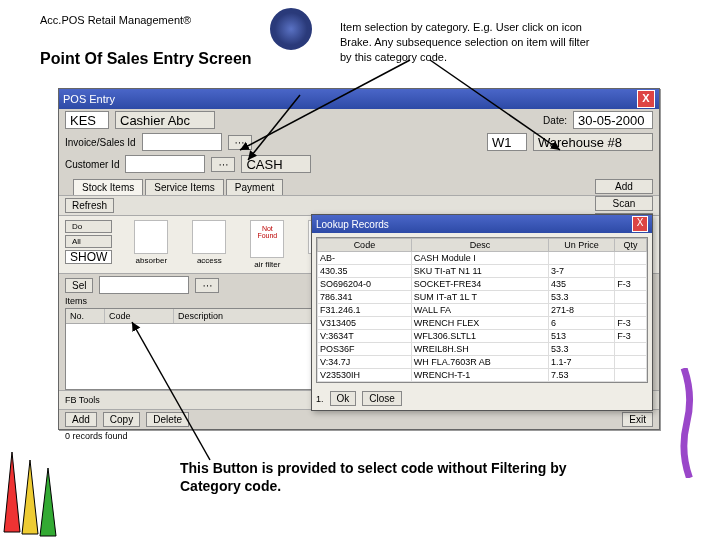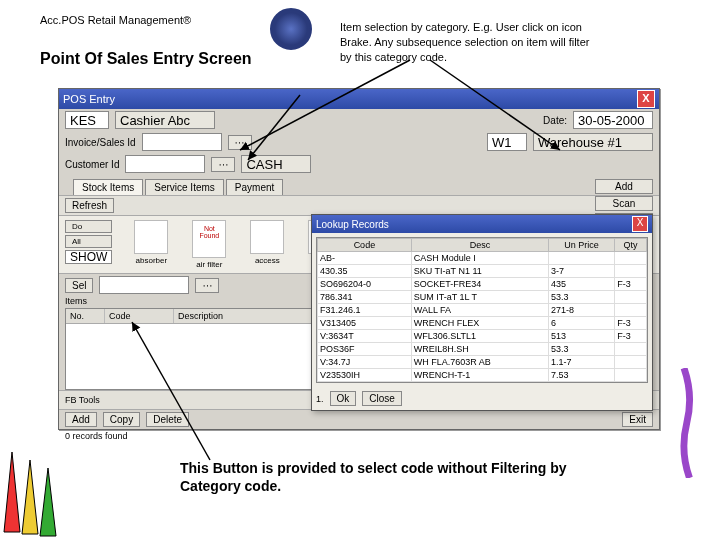--- a/index.html
+++ b/index.html
@@ -68,21 +68,21 @@
     <span class="lbl">Date:</span>
     <span class="inp" style="width:70px">30-05-2000</span>
   </div>
 
   <div class="row">
     <span class="lbl">Invoice/Sales Id</span>
     <span class="inp" style="width:70px"></span>
     <span class="btn">⋯</span>
     <span style="flex:1"></span>
     <span class="inp" style="width:30px">W1</span>
-    <span class="inp" style="width:110px;background:#e8e6de">Warehouse #1</span>
+    <span class="inp" style="width:110px;background:#e8e6de">Warehouse #8</span>
   </div>
 
   <div class="row">
     <span class="lbl">Customer Id</span>
     <span class="inp" style="width:70px"></span>
     <span class="btn">⋯</span>
     <span class="inp" style="width:60px;background:#e8e6de">CASH</span>
   </div>
 
   <div class="tabs">
@@ -99,26 +99,26 @@
     <div style="display:flex;flex-direction:column;gap:2px;margin-right:8px">
       <span class="btn" style="font-size:8px">Do</span>
       <span class="btn" style="font-size:8px">All</span>
       <span class="inp" style="font-size:12px;height:12px">SHOW</span>
     </div>
     <div class="cat">
         <div class="ic"></div>
         <div class="cl">absorber</div>
       </div>
     <div class="cat">
+        <div class="ic"></div>
+        <div class="cl">access</div>
+      </div>
+    <div class="cat">
         <div class="ic" style="color:#b00;font-size:7px;text-align:center;line-height:1;padding-top:4px">Not Found</div>
         <div class="cl">air filter</div>
-      </div>
-    <div class="cat">
-        <div class="ic"></div>
-        <div class="cl">access</div>
       </div>
     <div class="cat">
         <div class="ic"></div>
         <div class="cl">arbor</div>
       </div>
     <div class="cat">
         <div class="ic" style="color:#b00;font-size:7px;text-align:center;line-height:1;padding-top:4px">Not Found</div>
         <div class="cl">as-service</div>
       </div>
     <div class="cat">

